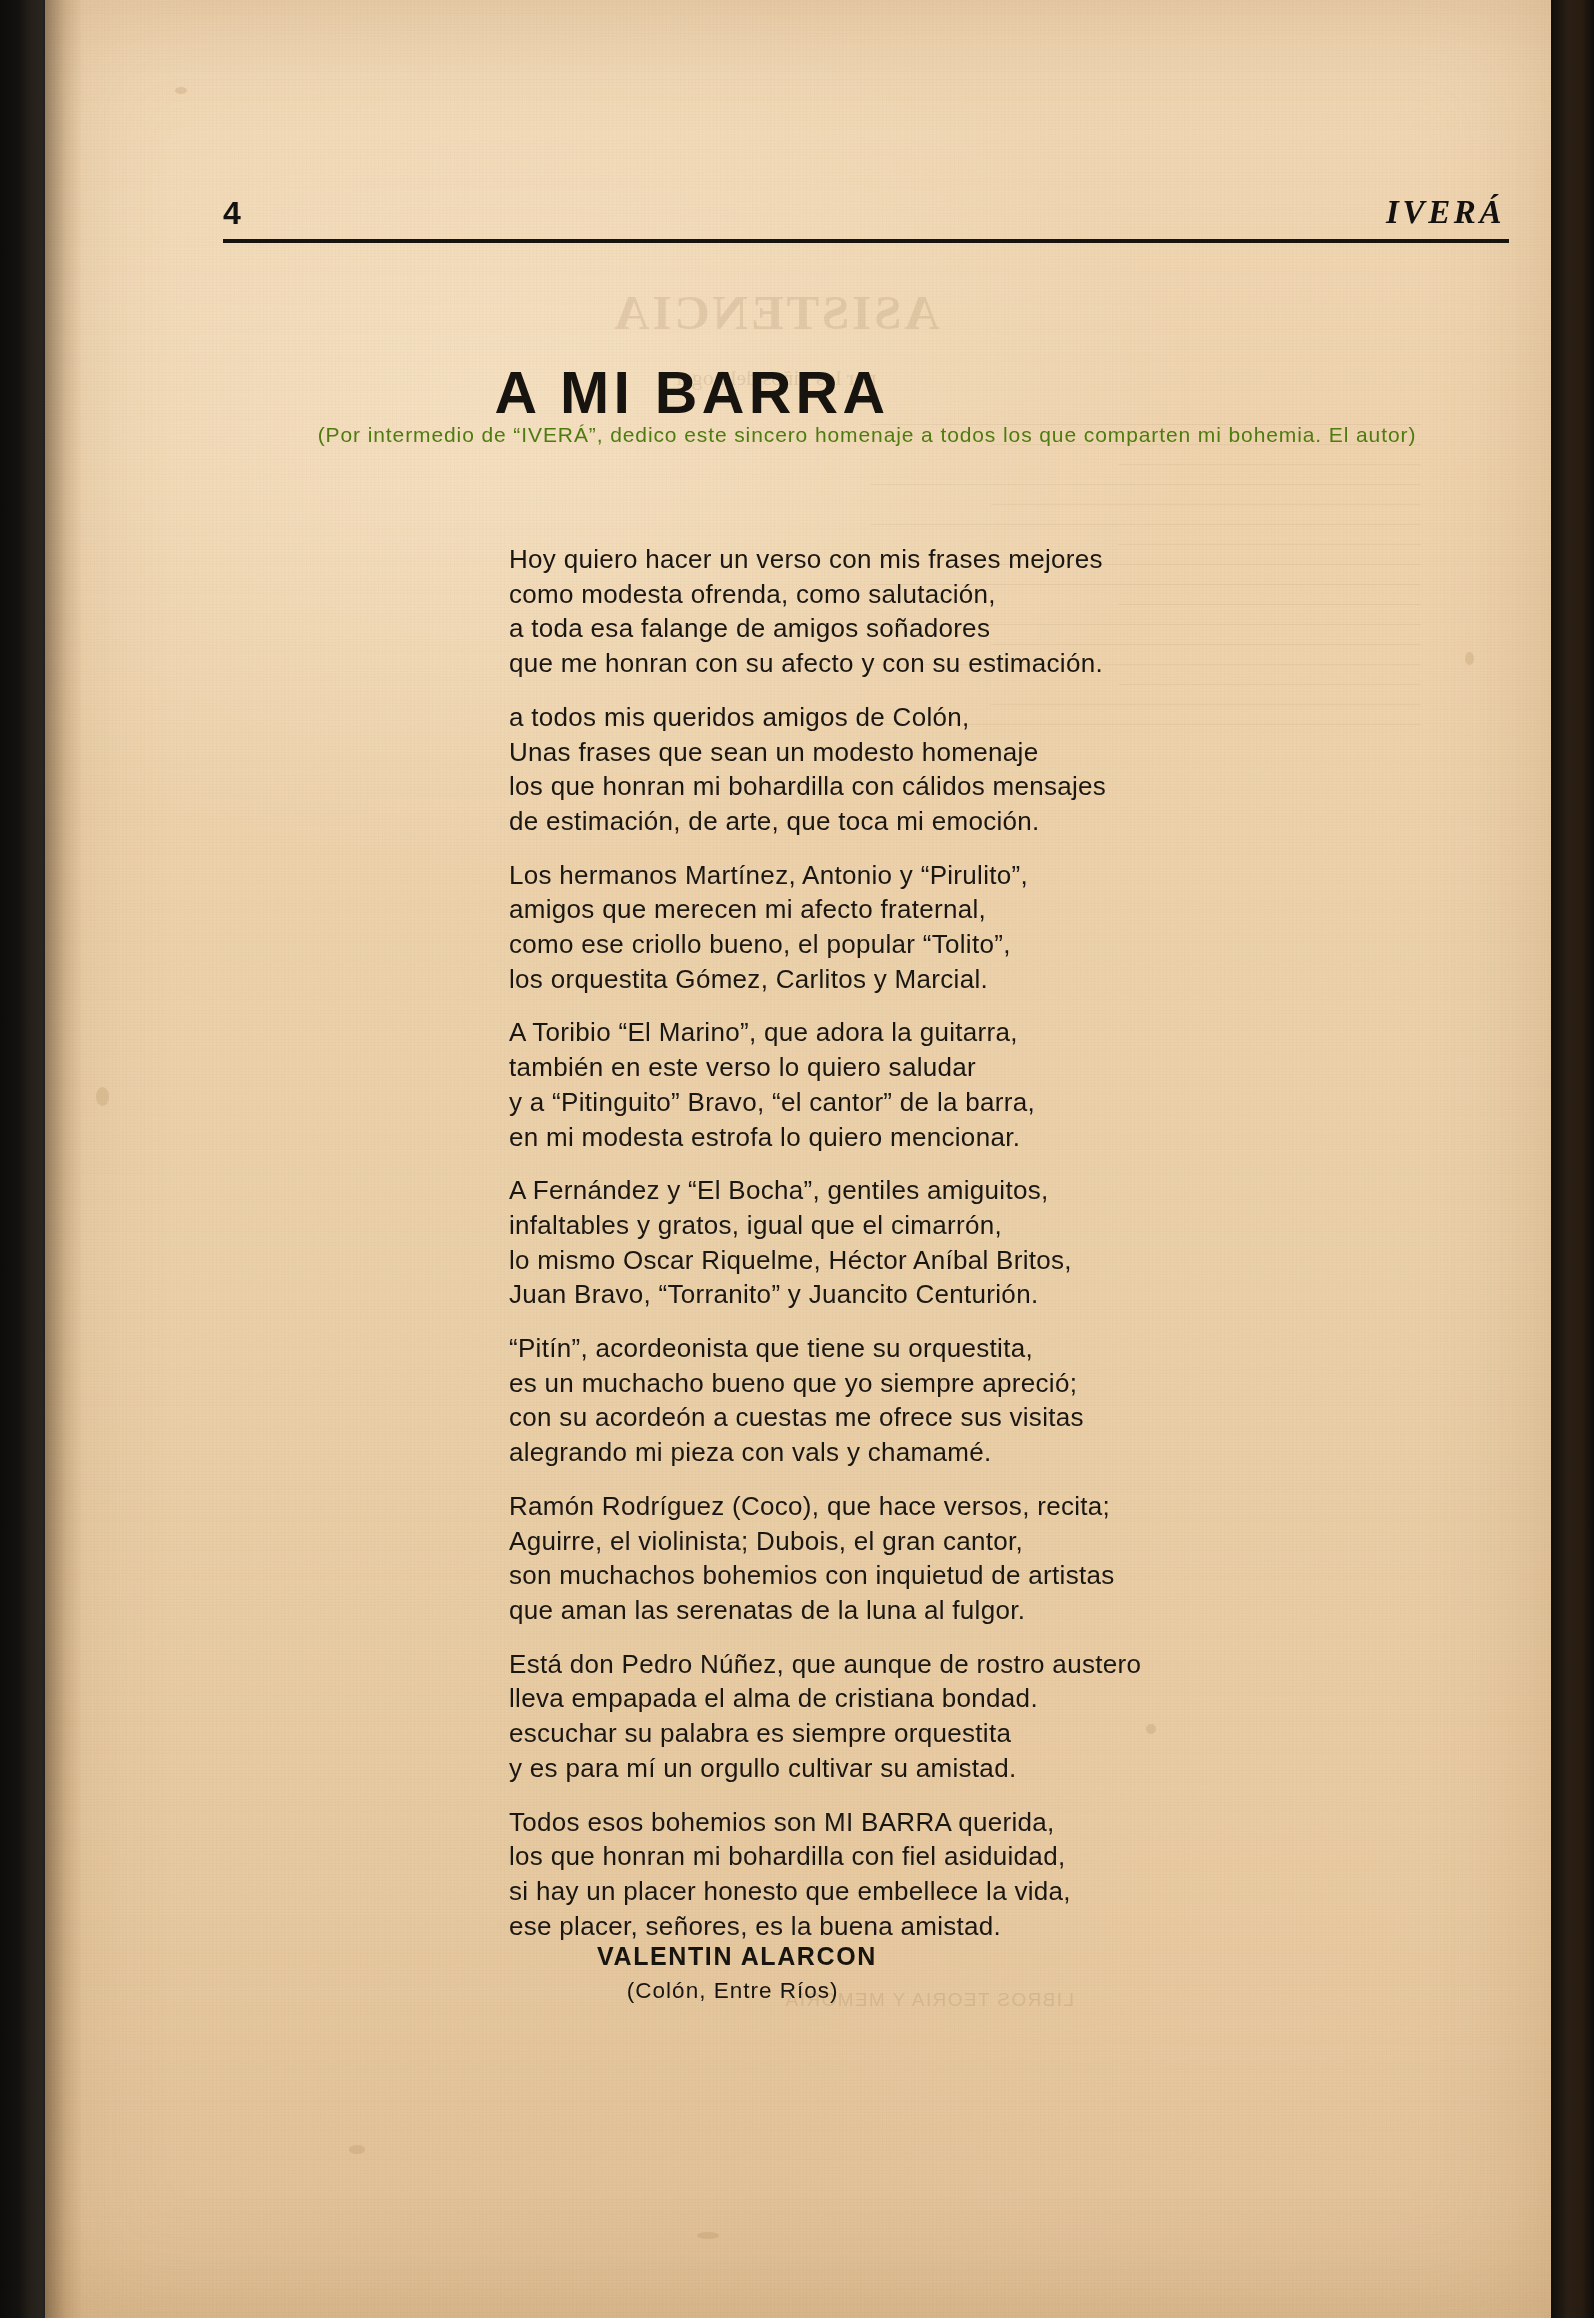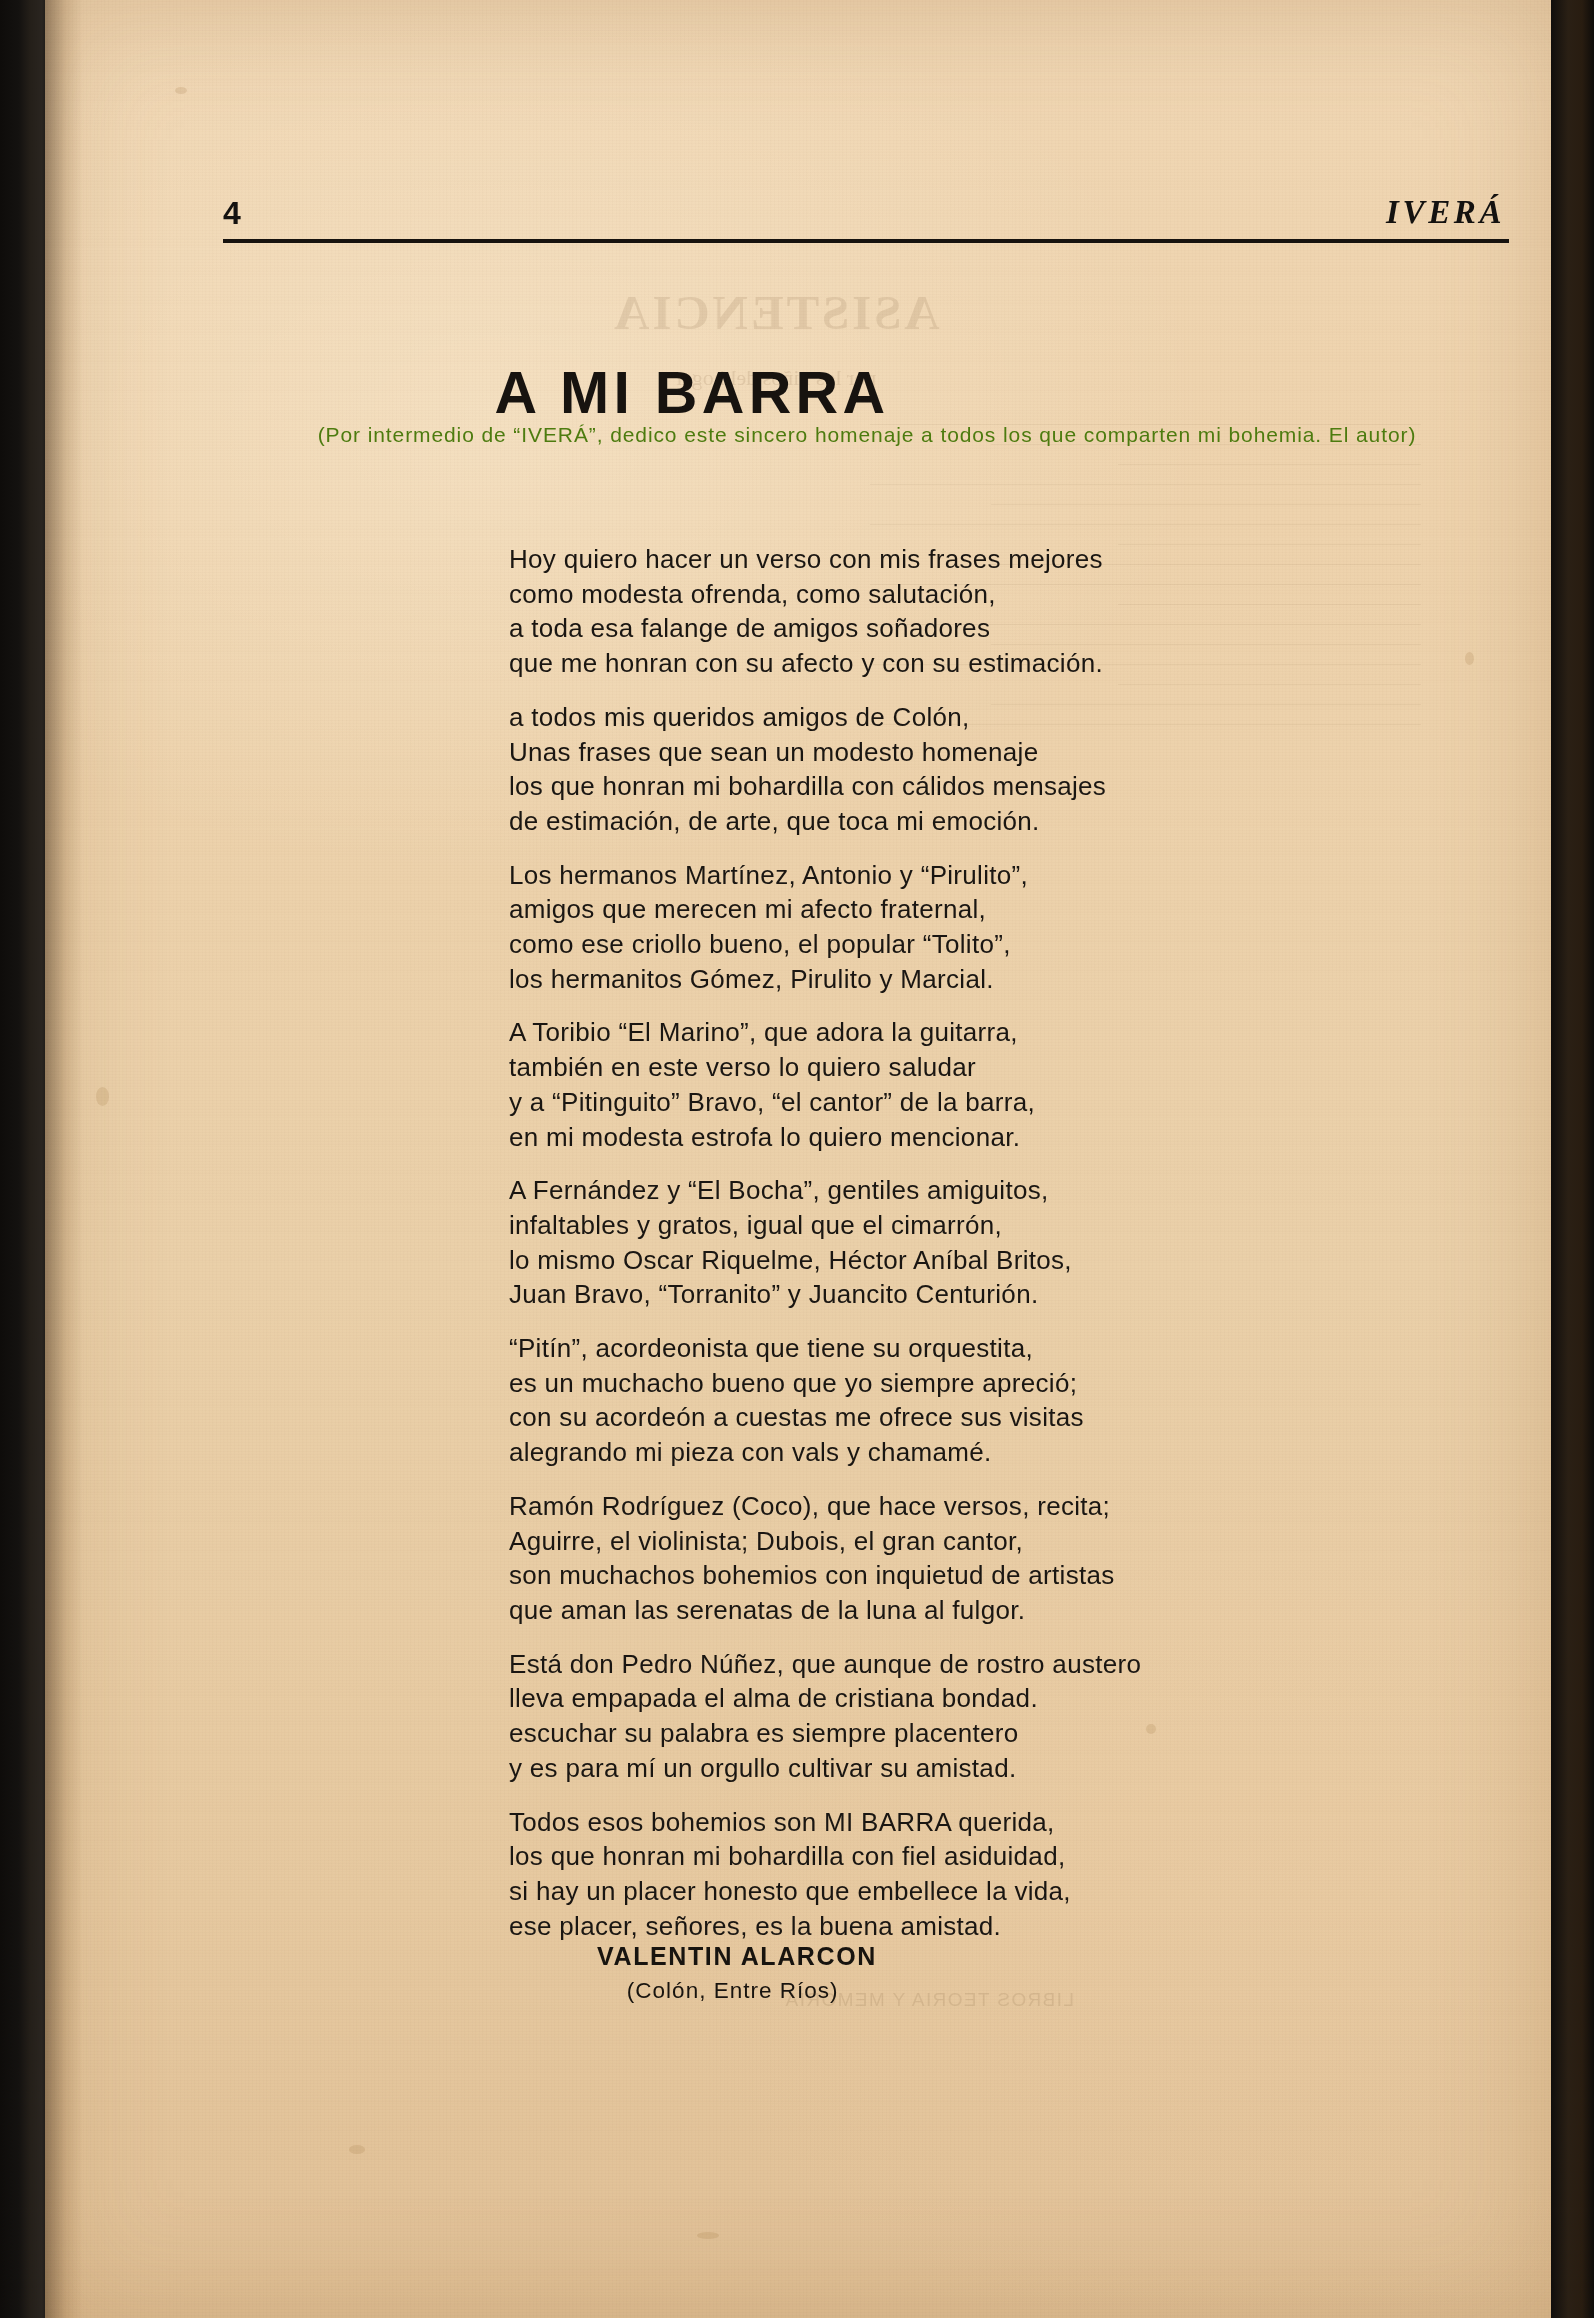--- a/index.html
+++ b/index.html
@@ -275,21 +275,21 @@
         <div class="stanza">
           <div class="vline">a todos mis queridos amigos de Colón,</div>
           <div class="vline">Unas frases que sean un modesto homenaje</div>
           <div class="vline">los que honran mi bohardilla con cálidos mensajes</div>
           <div class="vline">de estimación, de arte, que toca mi emoción.</div>
         </div>
         <div class="stanza">
           <div class="vline">Los hermanos Martínez, Antonio y “Pirulito”,</div>
           <div class="vline">amigos que merecen mi afecto fraternal,</div>
           <div class="vline">como ese criollo bueno, el popular “Tolito”,</div>
-          <div class="vline">los hermanitos Gómez, Pirulito y Marcial.</div>
+          <div class="vline">los orquestita Gómez, Carlitos y Marcial.</div>
         </div>
         <div class="stanza">
           <div class="vline">A Toribio “El Marino”, que adora la guitarra,</div>
           <div class="vline">también en este verso lo quiero saludar</div>
           <div class="vline">y a “Pitinguito” Bravo, “el cantor” de la barra,</div>
           <div class="vline">en mi modesta estrofa lo quiero mencionar.</div>
         </div>
         <div class="stanza">
           <div class="vline">A Fernández y “El Bocha”, gentiles amiguitos,</div>
           <div class="vline">infaltables y gratos, igual que el cimarrón,</div>
@@ -304,21 +304,21 @@
         </div>
         <div class="stanza">
           <div class="vline">Ramón Rodríguez (Coco), que hace versos, recita;</div>
           <div class="vline">Aguirre, el violinista; Dubois, el gran cantor,</div>
           <div class="vline">son muchachos bohemios con inquietud de artistas</div>
           <div class="vline">que aman las serenatas de la luna al fulgor.</div>
         </div>
         <div class="stanza">
           <div class="vline">Está don Pedro Núñez, que aunque de rostro austero</div>
           <div class="vline">lleva empapada el alma de cristiana bondad.</div>
-          <div class="vline">escuchar su palabra es siempre placentero</div>
+          <div class="vline">escuchar su palabra es siempre orquestita</div>
           <div class="vline">y es para mí un orgullo cultivar su amistad.</div>
         </div>
         <div class="stanza">
           <div class="vline">Todos esos bohemios son MI BARRA querida,</div>
           <div class="vline">los que honran mi bohardilla con fiel asiduidad,</div>
           <div class="vline">si hay un placer honesto que embellece la vida,</div>
           <div class="vline">ese placer, señores, es la buena amistad.</div>
         </div>
       </div>
 

